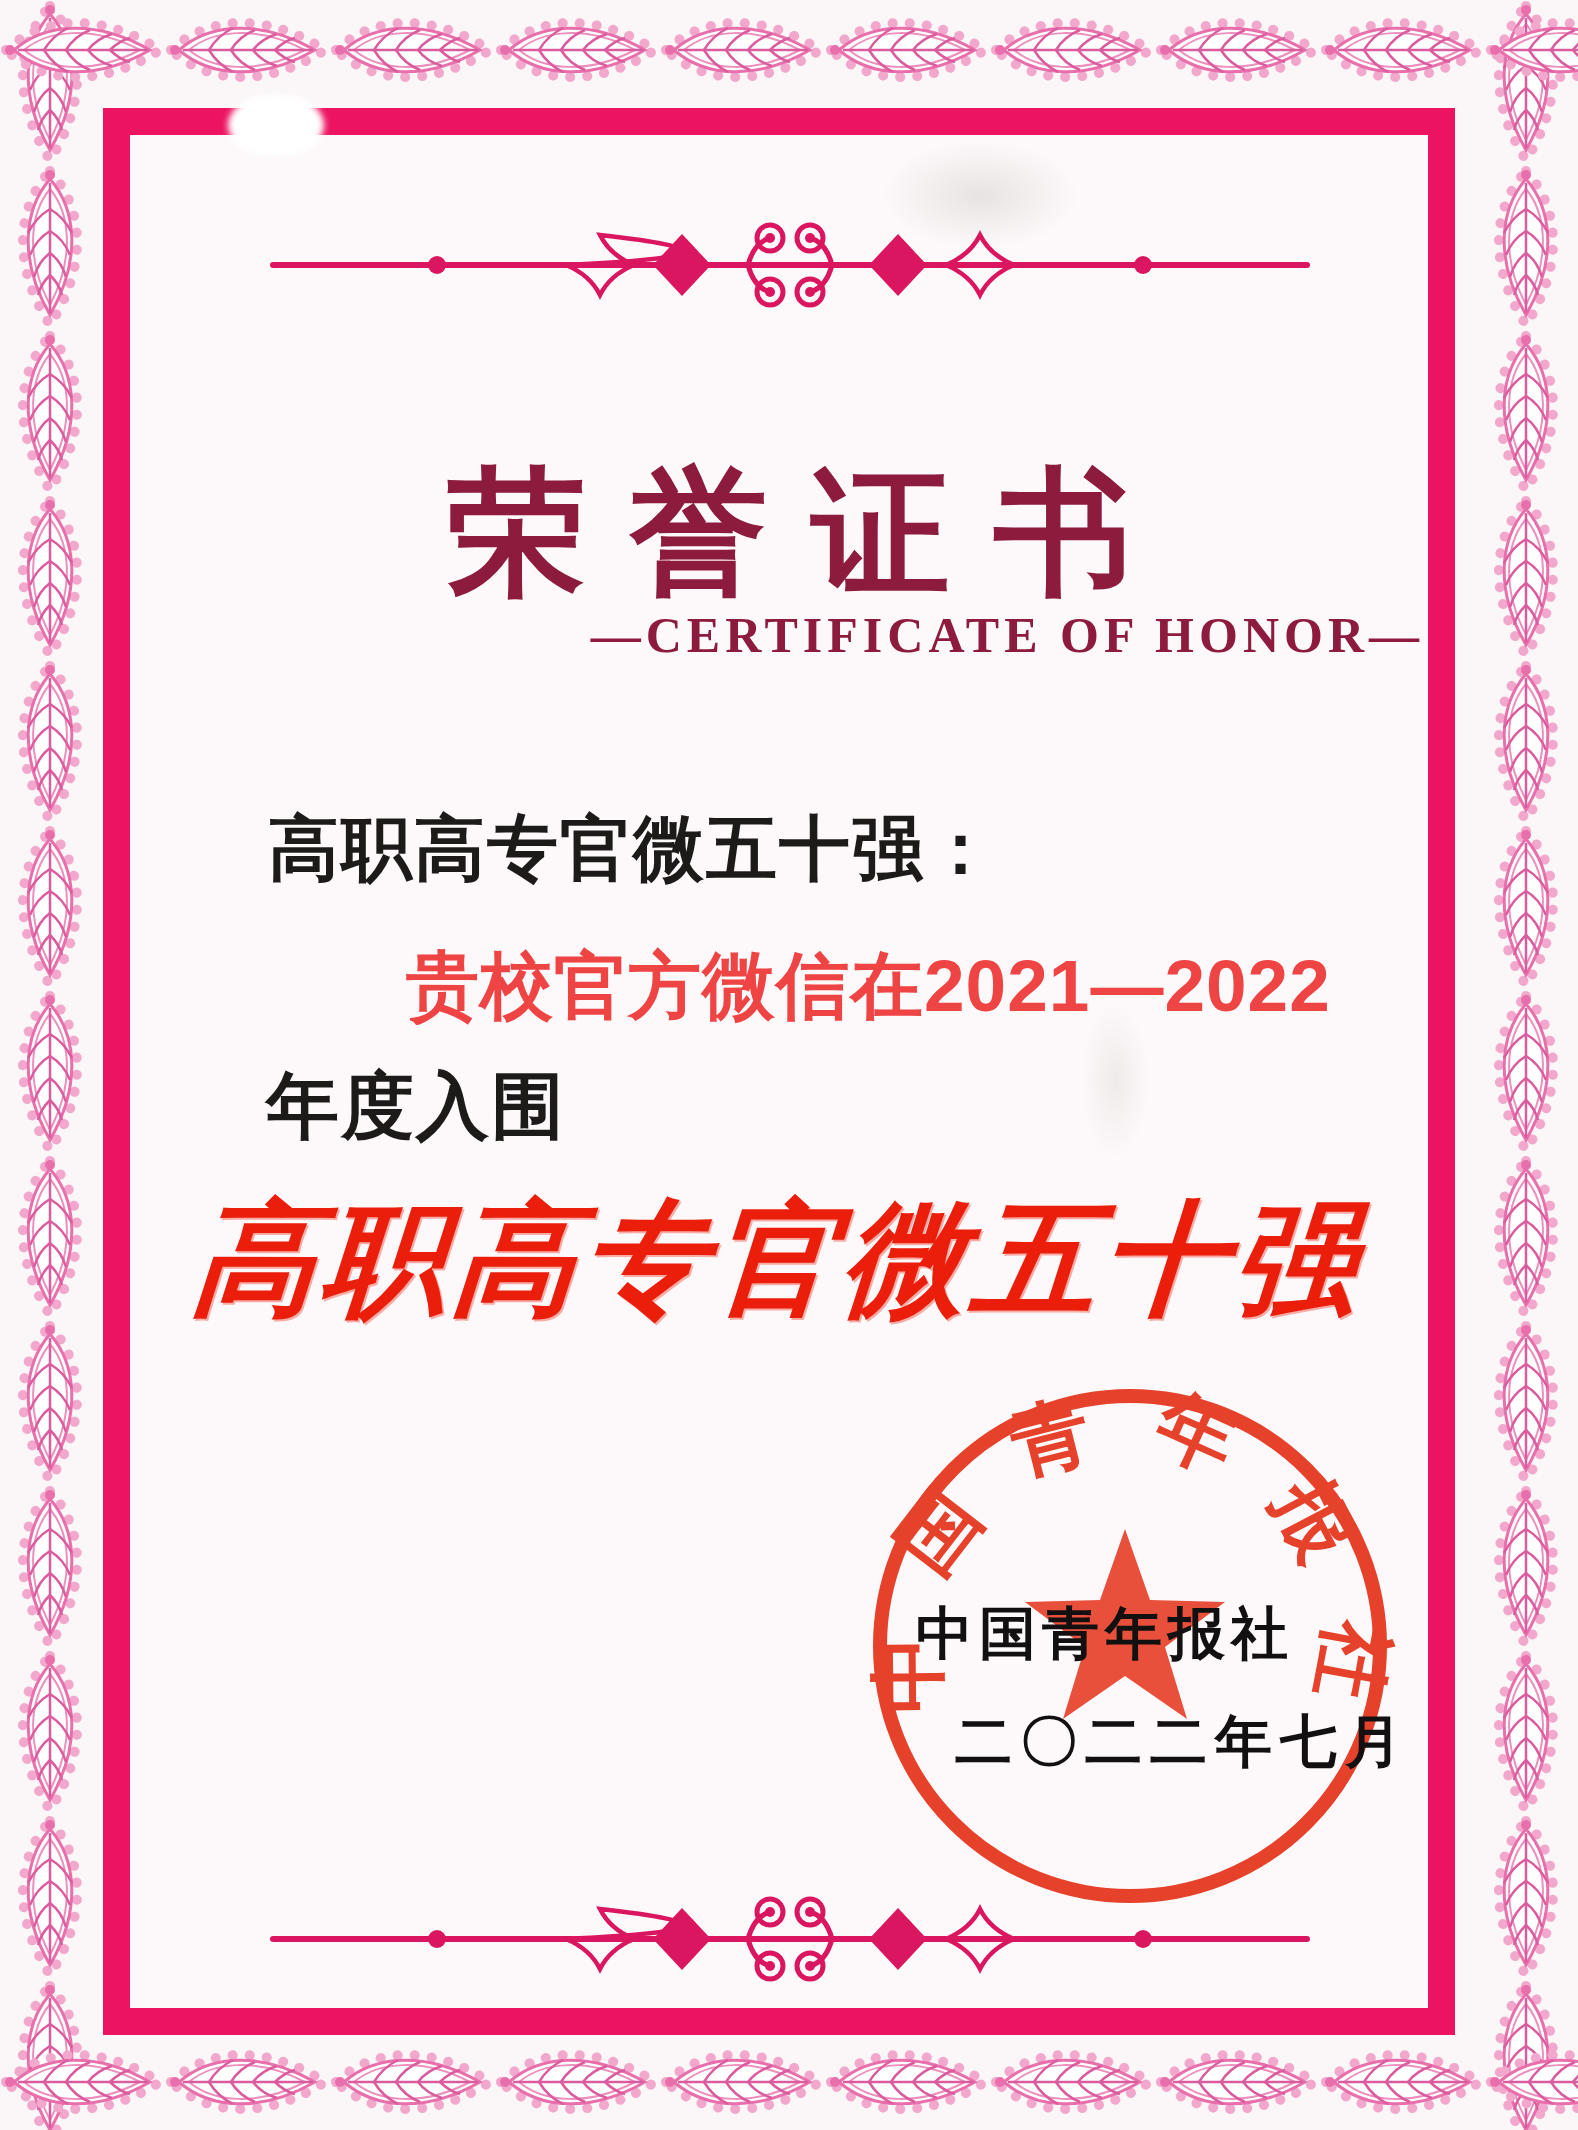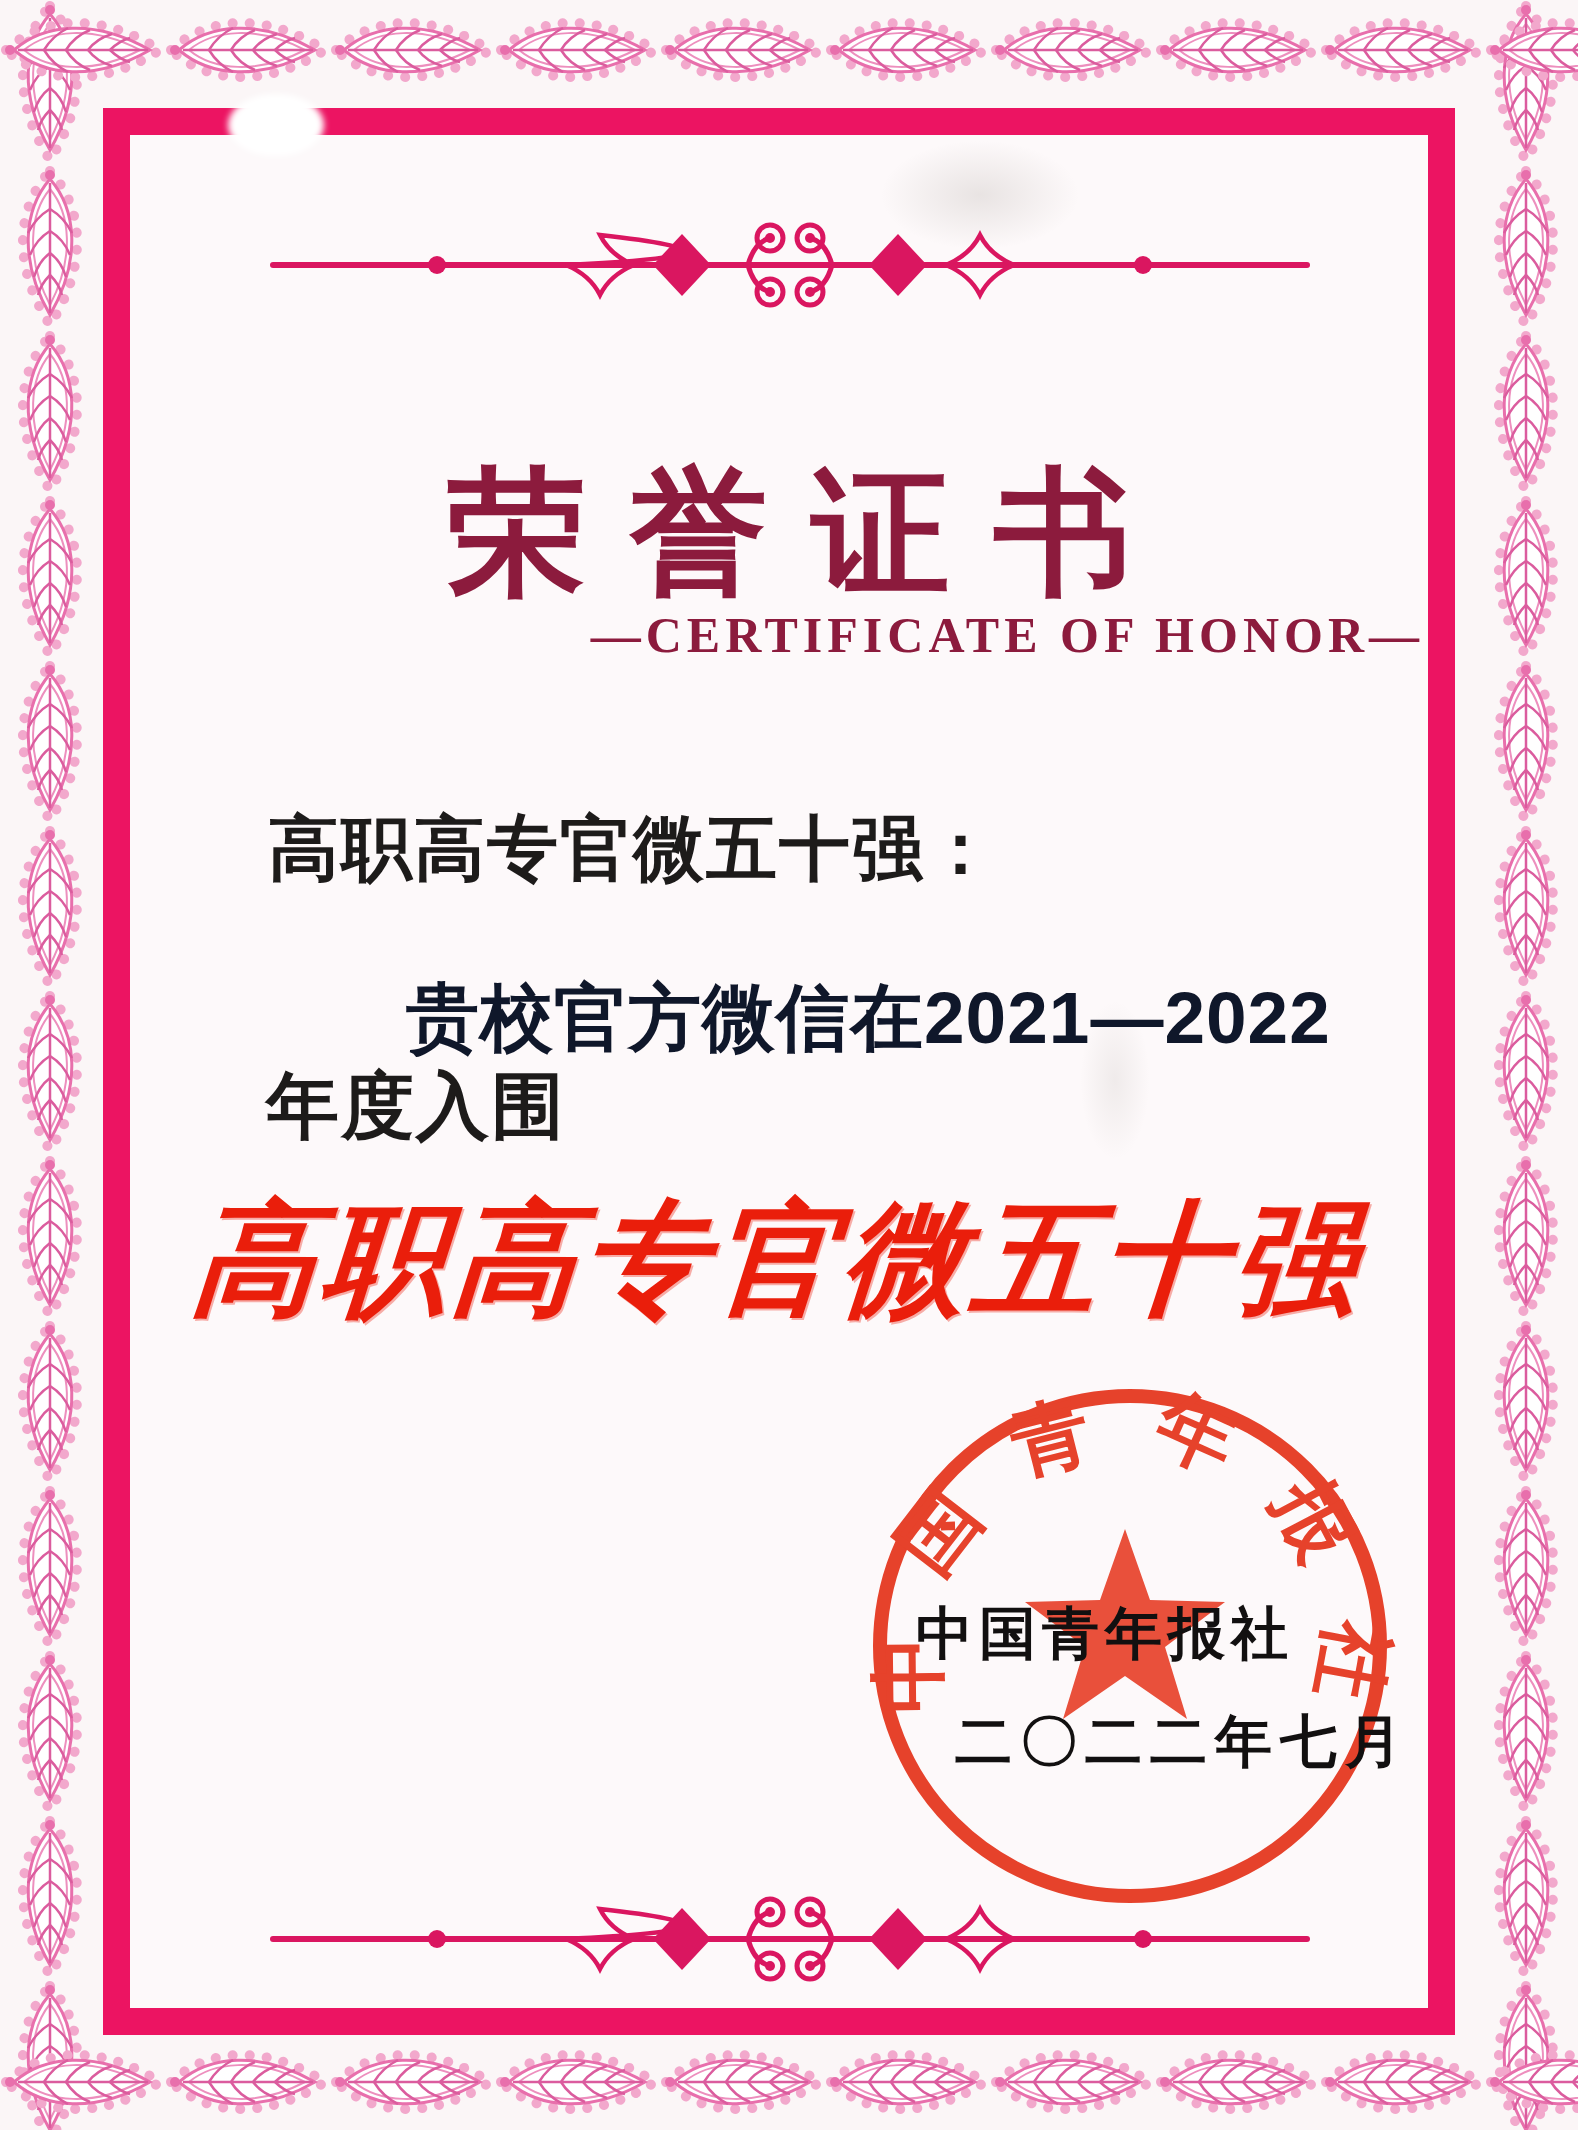--- a/index.html
+++ b/index.html
@@ -36,21 +36,21 @@
   .title{position:absolute;left:131px;top:462px;width:1293px;text-align:center;
          font-family:"Liberation Serif","DejaVu Serif",serif;font-weight:bold;
          font-size:138px;line-height:1.05;color:#8c1b3d;letter-spacing:44px;padding-left:68px;
          box-sizing:border-box;z-index:4;}
   .subtitle{position:absolute;left:131px;top:606px;width:1293px;text-align:right;
             font-family:"Liberation Serif","DejaVu Serif",serif;font-weight:bold;
             font-size:50px;color:#8c1b3d;letter-spacing:5px;z-index:4;}
   .recipient{position:absolute;left:268px;top:802px;font-size:71px;font-weight:bold;
              color:#1d1b1a;z-index:4;letter-spacing:2px;}
   .body-line1{position:absolute;left:406px;top:938px;font-size:73px;font-weight:bold;
-              color:#0f172a;z-index:4;letter-spacing:1px;margin-top:32px;}
+              color:#ef4444;z-index:4;letter-spacing:1px;}
   .body-line2{position:absolute;left:266px;top:1058px;font-size:73px;font-weight:bold;
               color:#1d1b1a;z-index:4;letter-spacing:2px;text-align:center;}
   .award{position:absolute;left:131px;top:1178px;width:1293px;text-align:center;
          font-family:"DejaVu Serif","Liberation Serif",serif;font-style:italic;font-weight:bold;
          font-size:124px;color:#ea1e0b;z-index:4;transform:skewX(-4deg);letter-spacing:6px;
          text-shadow:2px 2px 0 rgba(234,30,11,.35);}
   .issuer{position:absolute;left:800px;top:1596px;width:610px;text-align:center;
           font-size:57px;font-weight:bold;color:#121010;z-index:6;letter-spacing:6px;}
   .issue-date{position:absolute;left:800px;top:1704px;width:610px;text-align:right;
           font-size:57px;font-weight:bold;color:#121010;z-index:6;letter-spacing:8px;}

